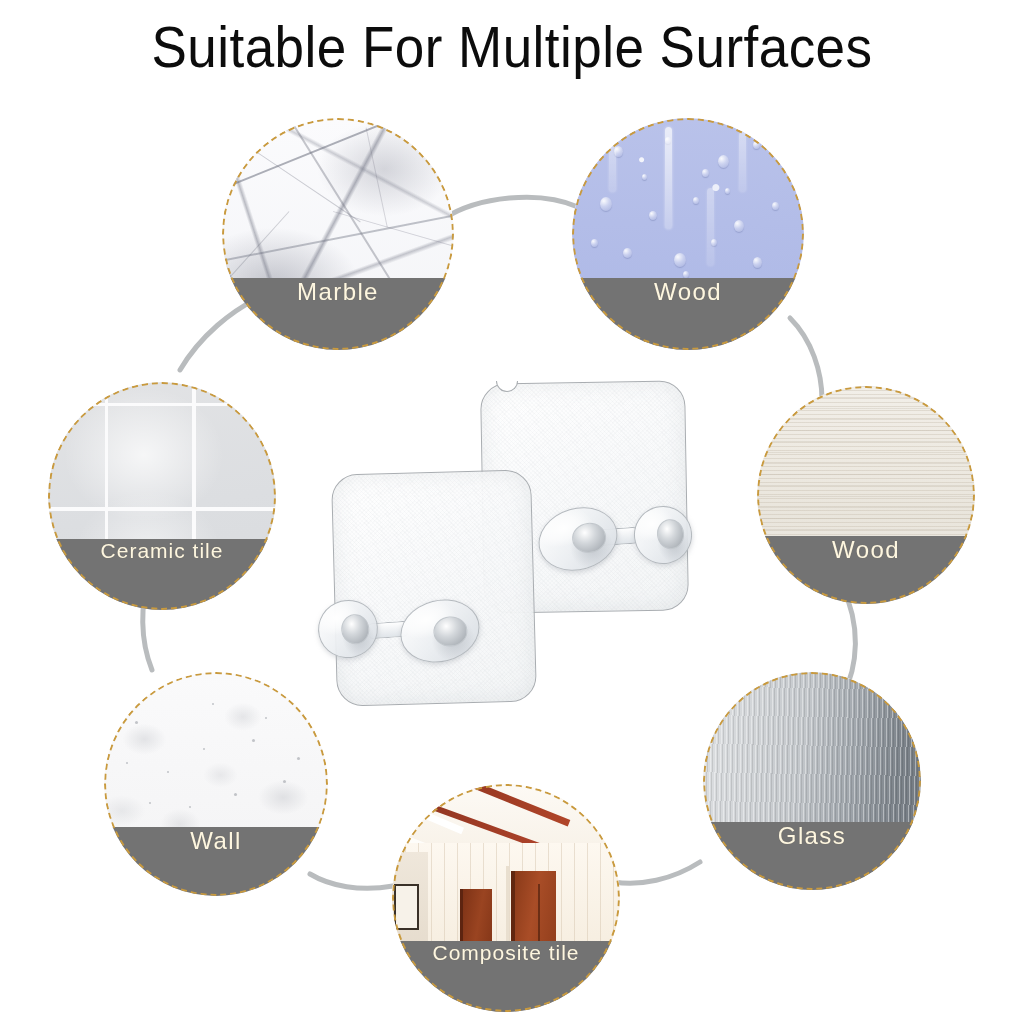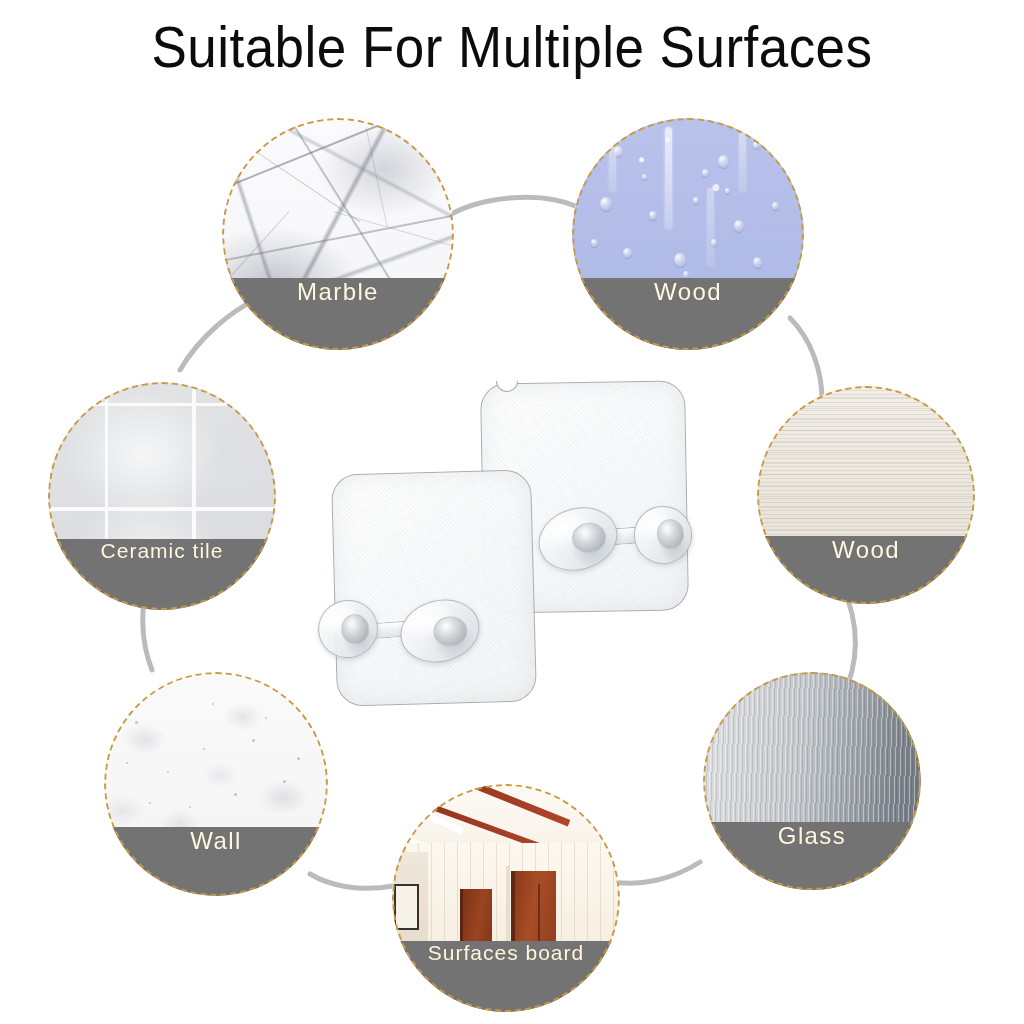--- a/index.html
+++ b/index.html
@@ -311,21 +311,21 @@
                   border-left:3px solid #5d2410;"></div>
       <div class="comp-part" style="left:52%; top:38%; width:20%; height:56%;
                   background:linear-gradient(100deg,#8a3a19,#a94d27 40%,#8b3a19 100%);
                   border-left:4px solid #612710;"></div>
       <div class="comp-part" style="left:50%; top:36%; width:3px; height:58%; background:#e9dfcf;"></div>
       <div class="comp-part" style="left:64%; top:44%; width:2px; height:44%; background:rgba(60,24,10,.55);"></div>
 
       <div class="comp-part" style="left:0; bottom:0; width:100%; height:8%; background:linear-gradient(180deg,rgba(180,160,135,.35),rgba(140,120,98,.45));"></div>
     </div>
     <div class="band small">
-      <span>Surfaces board</span>
+      <span>Composite tile</span>
     </div>
     <div class="dash"></div>
   </div>
 
   <div class="circle" style="left:48px; top:382px; width:228px; height:228px;">
     <div class="tex tex-tile">
       <div class="tile-sheen"></div>
       <div class="tile-grid">
         <i style="left:0; top:9%;  width:100%; height:3px;"></i>
         <i style="left:0; top:55%; width:100%; height:4px;"></i>

